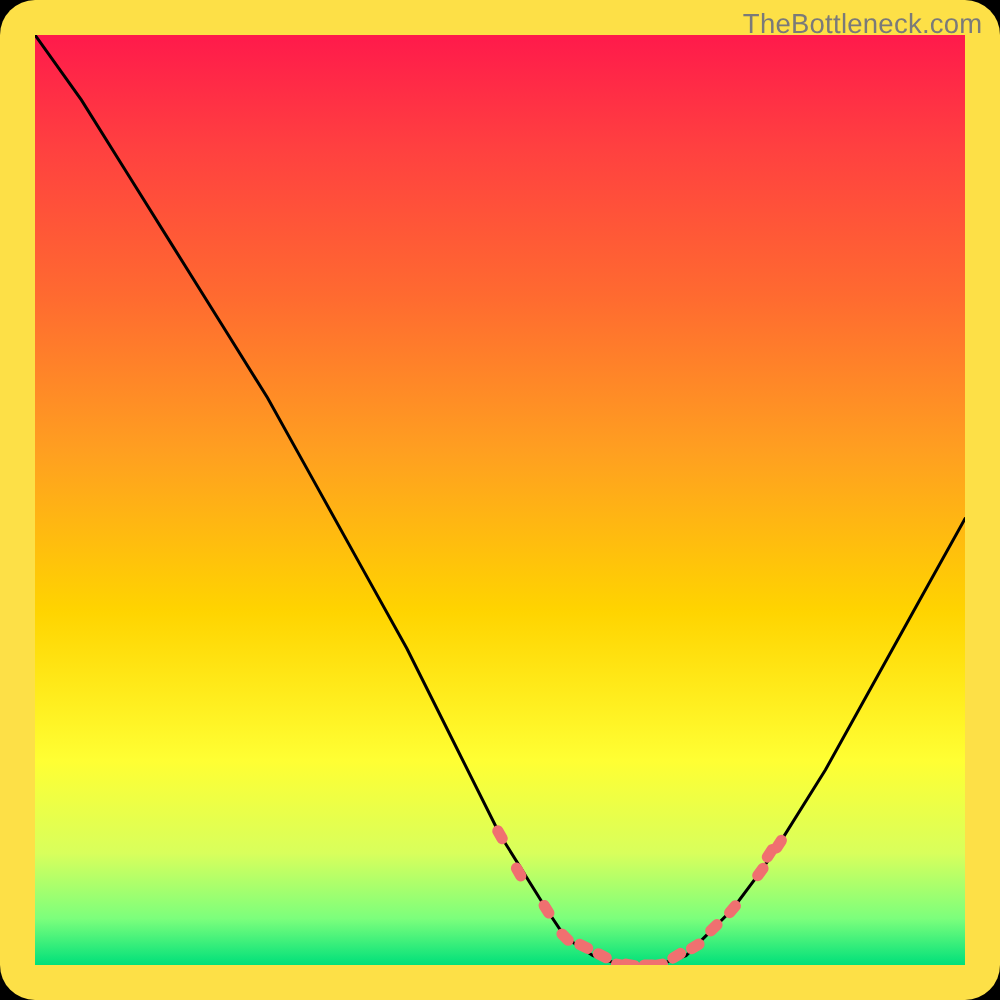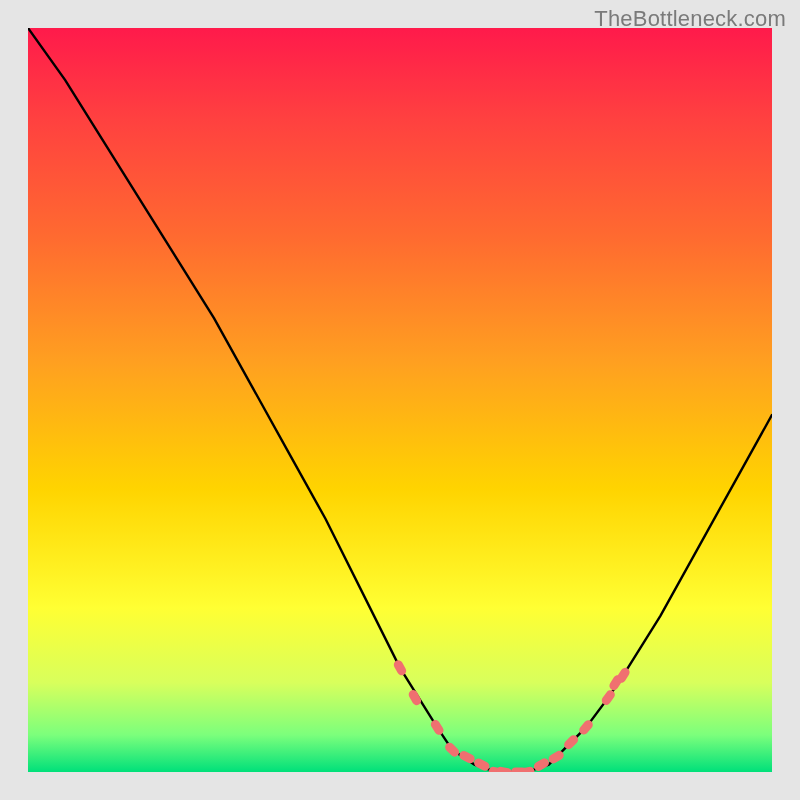--- a/index.html
+++ b/index.html
@@ -10,21 +10,22 @@
     background: #000;
     overflow: hidden;
     font-family: Arial, Helvetica, sans-serif;
   }
   .frame {
     position: absolute;
     left: 0;
     top: 0;
     width: 800px;
     height: 800px;
-    background: #e5e5e5;
+    background: #fde047;
+    border-radius: 28px;
   }
   .plot {
     position: absolute;
     left: 28px;
     top: 28px;
     width: 744px;
     height: 744px;
     background: linear-gradient(to bottom,
       #ff1a4b 0%,
       #ff4040 12%,

